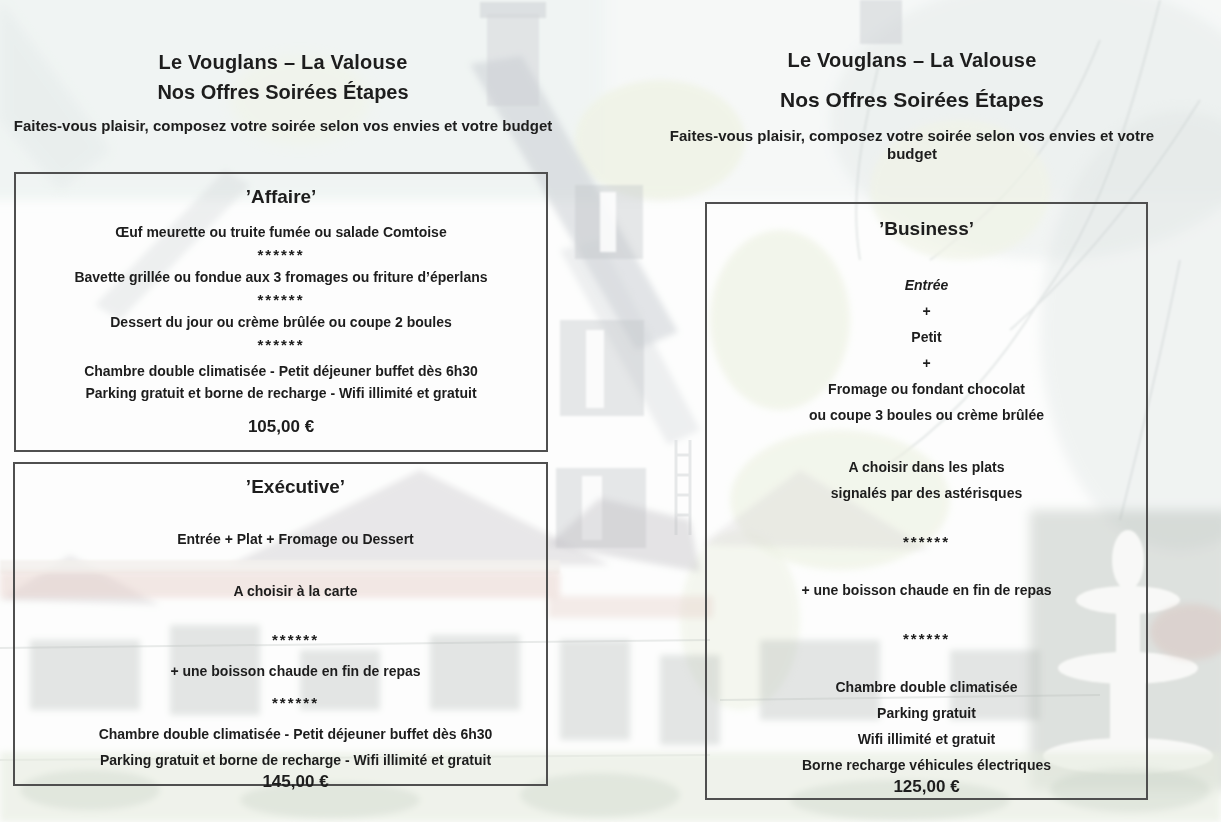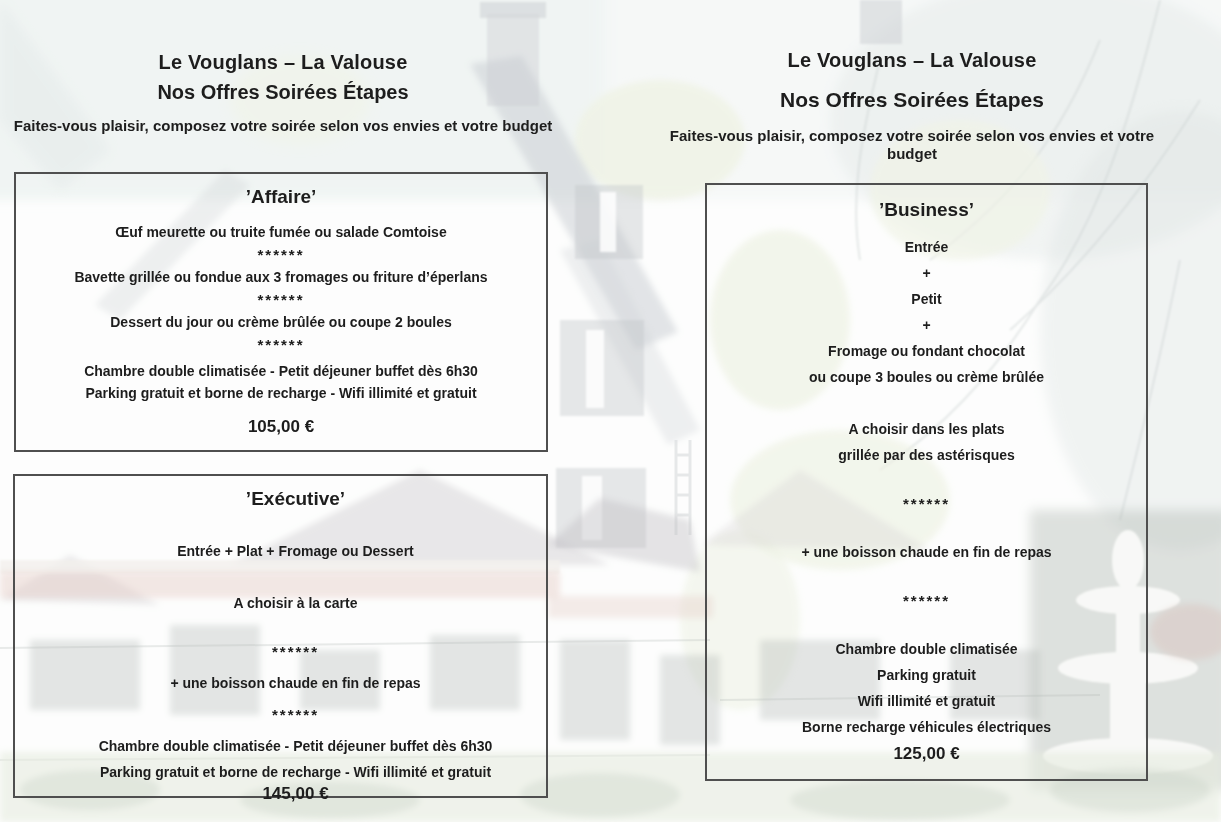--- a/index.html
+++ b/index.html
@@ -27,31 +27,31 @@
   .page-subtitle{font-size:15px;line-height:18px;margin-top:13px;}
   .header-right .page-subtitle{margin-top:15px;}
   .offer-box{
     position:absolute;z-index:2;box-sizing:border-box;
     border:2px solid #4f4f4f;
     display:flex;flex-direction:column;align-items:center;
     text-align:center;
     padding:11px 10px 13px 10px;
   }
   .box-affaire{left:14px;top:172px;width:534px;height:280px;}
-  .box-executive{left:13px;top:474px;width:535px;height:324px;padding-left:40px;}
-  .box-business{left:705px;top:183px;width:443px;height:598px;padding-top:13px;padding-bottom:15px;}
+  .box-executive{left:13px;top:462px;width:535px;height:324px;padding-left:40px;}
+  .box-business{left:705px;top:202px;width:443px;height:598px;padding-top:13px;padding-bottom:15px;}
   .offer-name{font-size:19px;line-height:23px;}
   .line{font-size:14px;line-height:22px;}
   .stars{font-size:15px;line-height:15px;letter-spacing:2px;}
   .price{font-size:17px;line-height:21px;margin-top:auto;}
   .mt-xs{margin-top:4px;}
   .mt-s{margin-top:8px;}
   .mt-m{margin-top:13px;}
   .mt-l{margin-top:30px;}
-  .mt-xl{margin-top:15px;}
+  .mt-xl{margin-top:34px;font-style:italic;}
 </style>
 </head>
 <body>
 
 <div class="page">
 
   <svg class="bg" width="1221" height="822" viewBox="0 0 1221 822" aria-hidden="true">
     <defs>
       <filter id="b6" x="-40%" y="-40%" width="180%" height="180%">
           <feGaussianBlur stdDeviation="6"></feGaussianBlur>
@@ -205,21 +205,21 @@
 
   <div class="offer-box box-business">
     <div class="offer-name">’Business’</div>
     <div class="line mt-xl">Entrée</div>
     <div class="line mt-xs">+</div>
     <div class="line mt-xs">Petit</div>
     <div class="line mt-xs">+</div>
     <div class="line mt-xs">Fromage ou fondant chocolat</div>
     <div class="line mt-xs">ou coupe 3 boules ou crème brûlée</div>
     <div class="line mt-l">A choisir dans les plats</div>
-    <div class="line mt-xs">grillée par des astérisques</div>
+    <div class="line mt-xs">signalés par des astérisques</div>
     <div class="stars mt-l">******</div>
     <div class="line mt-l">+ une boisson chaude en fin de repas</div>
     <div class="stars mt-l">******</div>
     <div class="line mt-l">Chambre double climatisée</div>
     <div class="line mt-xs">Parking gratuit</div>
     <div class="line mt-xs">Wifi illimité et gratuit</div>
     <div class="line mt-xs">Borne recharge véhicules électriques</div>
     <div class="price">125,00 €</div>
   </div>
 

